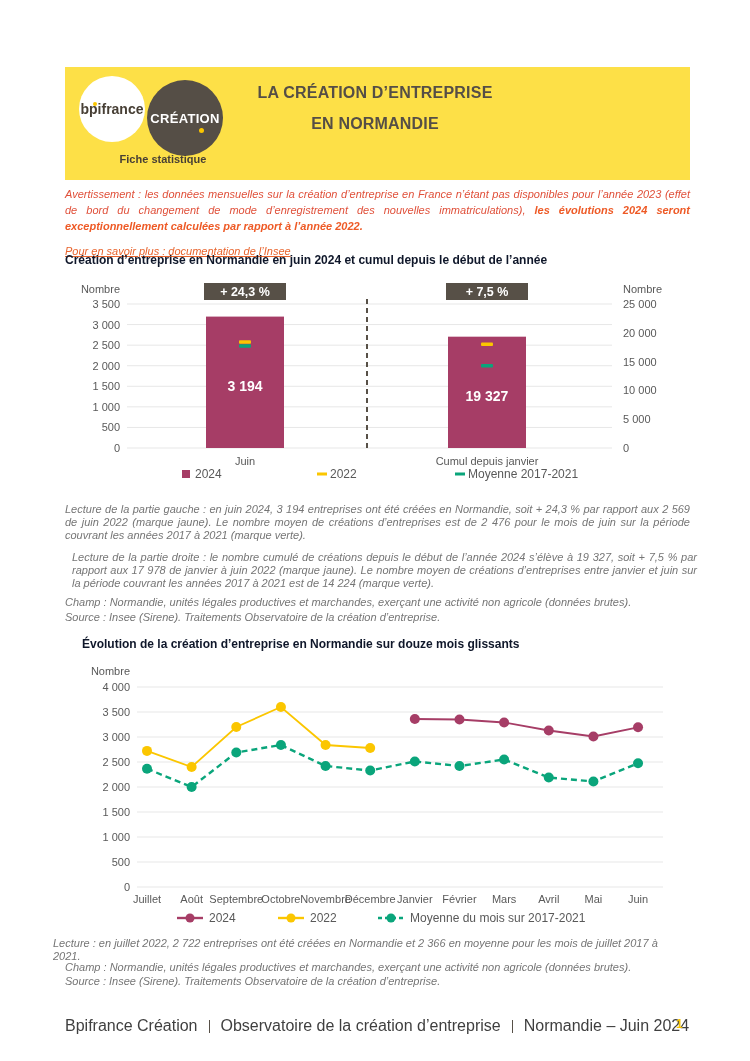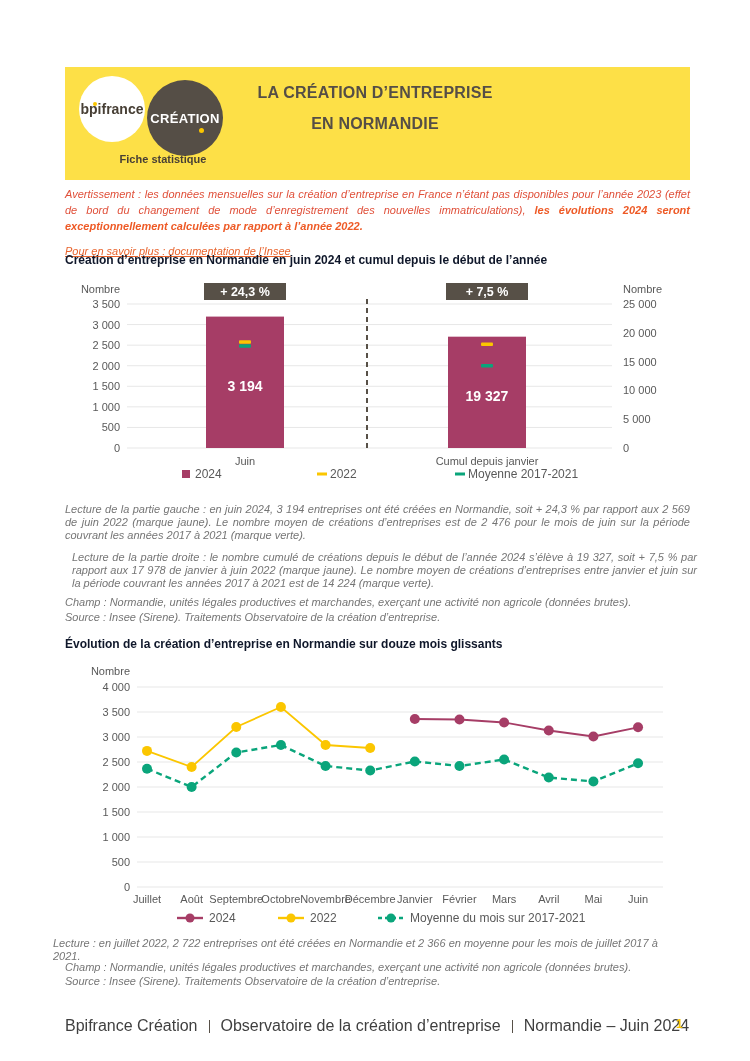--- a/index.html
+++ b/index.html
@@ -117,21 +117,21 @@
     <text x="265" y="197" class="legend-text">2022</text>
     <rect x="390" y="191.5" width="10" height="3" fill="#0AA57B"></rect>
     <text x="403" y="197" class="legend-text">Moyenne 2017-2021</text>
   </svg>
 
 <div class="abs lecture just" style="left:65px;top:503px;">Lecture de la partie gauche : en juin 2024, 3 194 entreprises ont été créées en Normandie, soit + 24,3 % par rapport aux 2 569 de juin 2022 (marque jaune). Le nombre moyen de créations d’entreprises est de 2 476 pour le mois de juin sur la période couvrant les années 2017 à 2021 (marque verte).</div>
 <div class="abs lecture just" style="left:72px;top:551px;">Lecture de la partie droite : le nombre cumulé de créations depuis le début de l’année 2024 s’élève à 19 327, soit + 7,5 % par rapport aux 17 978 de janvier à juin 2022 (marque jaune). Le nombre moyen de créations d’entreprises entre janvier et juin sur la période couvrant les années 2017 à 2021 est de 14 224 (marque verte).</div>
 <div class="abs lecture" style="left:65px;top:596px;">Champ : Normandie, unités légales productives et marchandes, exerçant une activité non agricole (données brutes).</div>
 <div class="abs lecture" style="left:65px;top:611px;">Source : Insee (Sirene). Traitements Observatoire de la création d’entreprise.</div>
 
-<div class="abs section-title" style="left:65px;top:637px;">Évolution de la création d’entreprise en Normandie sur douze mois glissants</div>
+<div class="abs section-title" style="left:82px;top:637px;">Évolution de la création d’entreprise en Normandie sur douze mois glissants</div>
 <svg id="line-chart-svg" class="abs" style="left:65px;top:665px;" width="625" height="265">
     <line x1="72" x2="598" y1="222" y2="222" stroke="#E7E7E7" stroke-width="1"></line>
     <text x="65" y="226" text-anchor="end" class="tick">0</text>
     <line x1="72" x2="598" y1="197" y2="197" stroke="#E7E7E7" stroke-width="1"></line>
     <text x="65" y="201" text-anchor="end" class="tick">500</text>
     <line x1="72" x2="598" y1="172" y2="172" stroke="#E7E7E7" stroke-width="1"></line>
     <text x="65" y="176" text-anchor="end" class="tick">1 000</text>
     <line x1="72" x2="598" y1="147" y2="147" stroke="#E7E7E7" stroke-width="1"></line>
     <text x="65" y="151" text-anchor="end" class="tick">1 500</text>
     <line x1="72" x2="598" y1="122" y2="122" stroke="#E7E7E7" stroke-width="1"></line>

